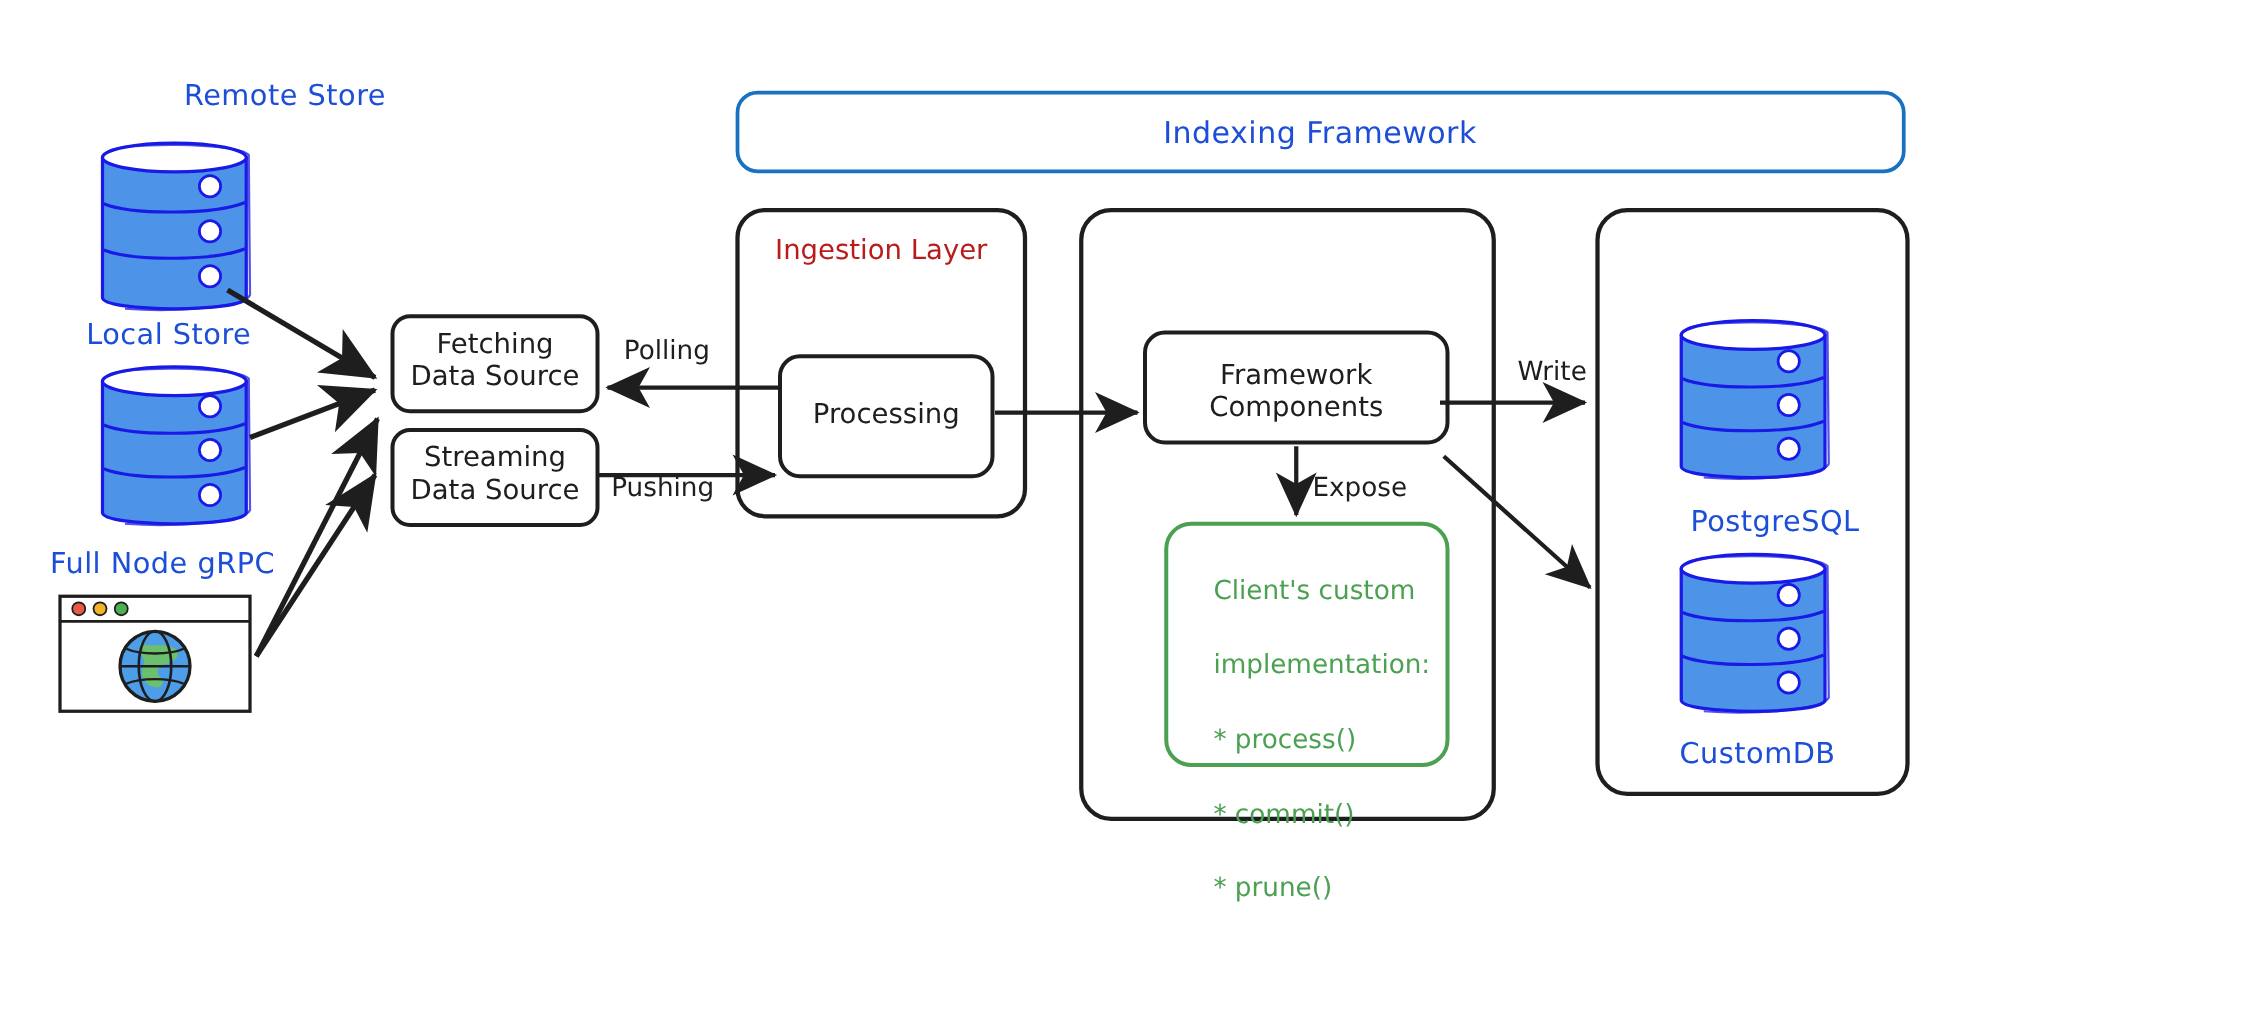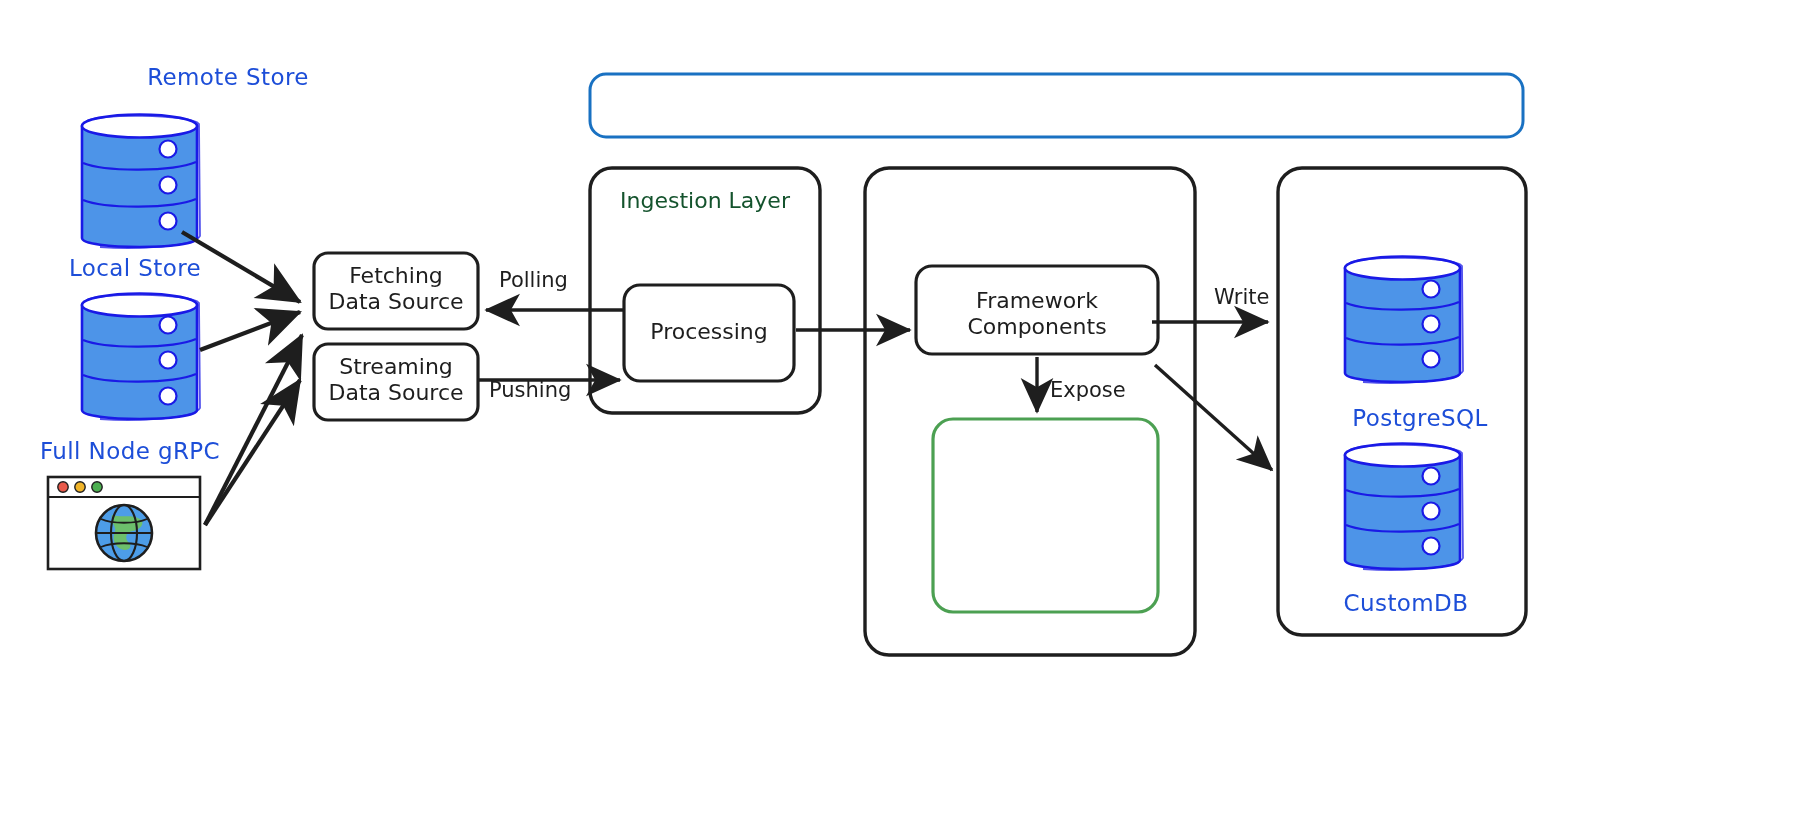--- a/index.html
+++ b/index.html
@@ -4,21 +4,21 @@
 <style>
   html,body{margin:0;padding:0;background:#fff;}
   body{width:1796px;height:818px;overflow:hidden;font-family:"DejaVu Sans",sans-serif;}
   #stage{position:relative;width:1796px;height:818px;background:#fff;}
   .lbl{position:absolute;font-family:"DejaVu Sans",sans-serif;white-space:pre;line-height:1.18;}
   .blue-lbl{color:#1d4ed8;font-size:23px;letter-spacing:.4px;}
   .blk-lbl{color:#1e1e1e;font-size:22px;text-align:center;}
   .grn-lbl{color:#4ca052;font-size:21px;line-height:1.42;}
   .edge-lbl{color:#1e1e1e;font-size:21px;}
   svg.layer{position:absolute;left:0;top:0;width:1796px;height:818px;overflow:visible;pointer-events:none;}
-  .boxtitle{font-size:22px;color:#14532d;text-align:center;}
+  .boxtitle{font-size:22px;color:#b91c1c;text-align:center;}
   .ctr{transform:translateX(-50%);text-align:center;}
 </style>
 </head>
 <body>
 
 <div id="stage">
 
   <svg class="layer" viewBox="0 0 1796 818">
     <defs>
       <marker id="ah" markerWidth="13" markerHeight="13" refX="10.5" refY="5" orient="auto">
@@ -136,26 +136,34 @@
     </g>
   </svg>
 
   <div class="lbl blue-lbl ctr" style="left:228px;top:64px;">Remote Store</div>
   <div class="lbl blue-lbl ctr" style="left:135px;top:255px;">Local Store</div>
   <div class="lbl blue-lbl ctr" style="left:130px;top:438px;">Full Node gRPC</div>
 
   <div class="lbl blk-lbl ctr" style="left:396px;top:263px;width:192px;"><span>Fetching</span><br><span>Data Source</span></div>
   <div class="lbl blk-lbl ctr" style="left:396px;top:354px;width:160px;"><span>Streaming</span><br><span>Data Source</span></div>
 
+  <div class="lbl blue-lbl ctr" style="left:1056px;top:92px;font-size:24px;">Indexing Framework</div>
 
   <div class="lbl boxtitle ctr" style="left:705px;top:188px;width:220px;">Ingestion Layer</div>
   <div class="lbl blk-lbl ctr" style="left:709px;top:319px;width:180px;">Processing</div>
 
   <div class="lbl blk-lbl ctr" style="left:1037px;top:288px;width:240px;"><span>Framework</span><br><span>Components</span></div>
 
+  <div class="lbl grn-lbl" style="left:944px;top:428px;width:215px;">
+    <span>Client's custom</span><br>
+    <span>implementation:</span><br>
+    <span>* process()</span><br>
+    <span>* commit()</span><br>
+    <span>* prune()</span>
+  </div>
 
   <div class="lbl blue-lbl ctr" style="left:1420px;top:405px;">PostgreSQL</div>
   <div class="lbl blue-lbl ctr" style="left:1406px;top:590px;">CustomDB</div>
 
   <div class="lbl edge-lbl" style="left:499px;top:268px;">Polling</div>
   <div class="lbl edge-lbl" style="left:489px;top:378px;">Pushing</div>
   <div class="lbl edge-lbl" style="left:1050px;top:378px;">Expose</div>
   <div class="lbl edge-lbl" style="left:1214px;top:285px;">Write</div>
 
 </div>

